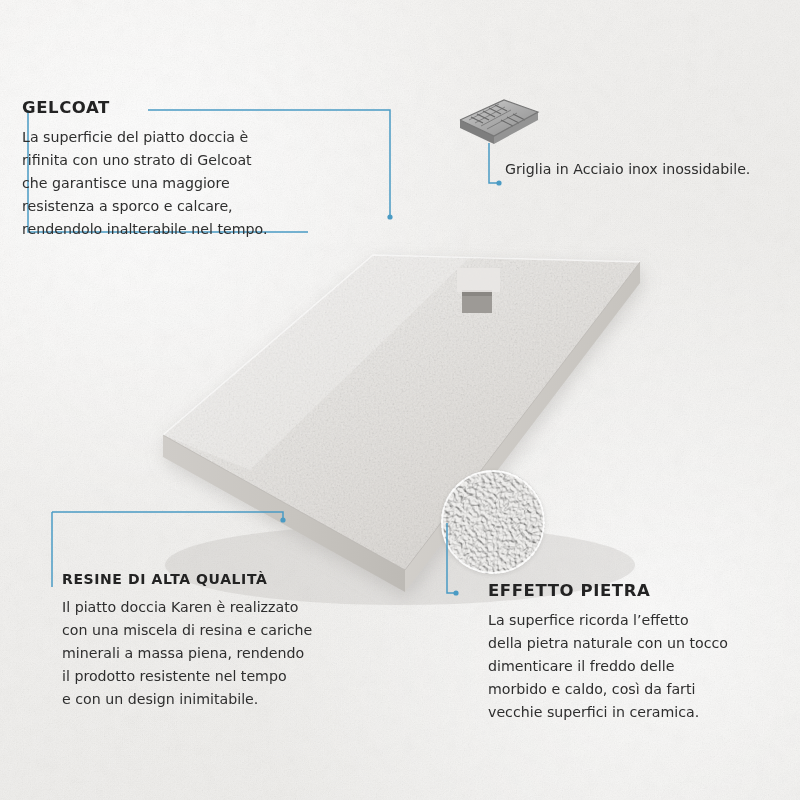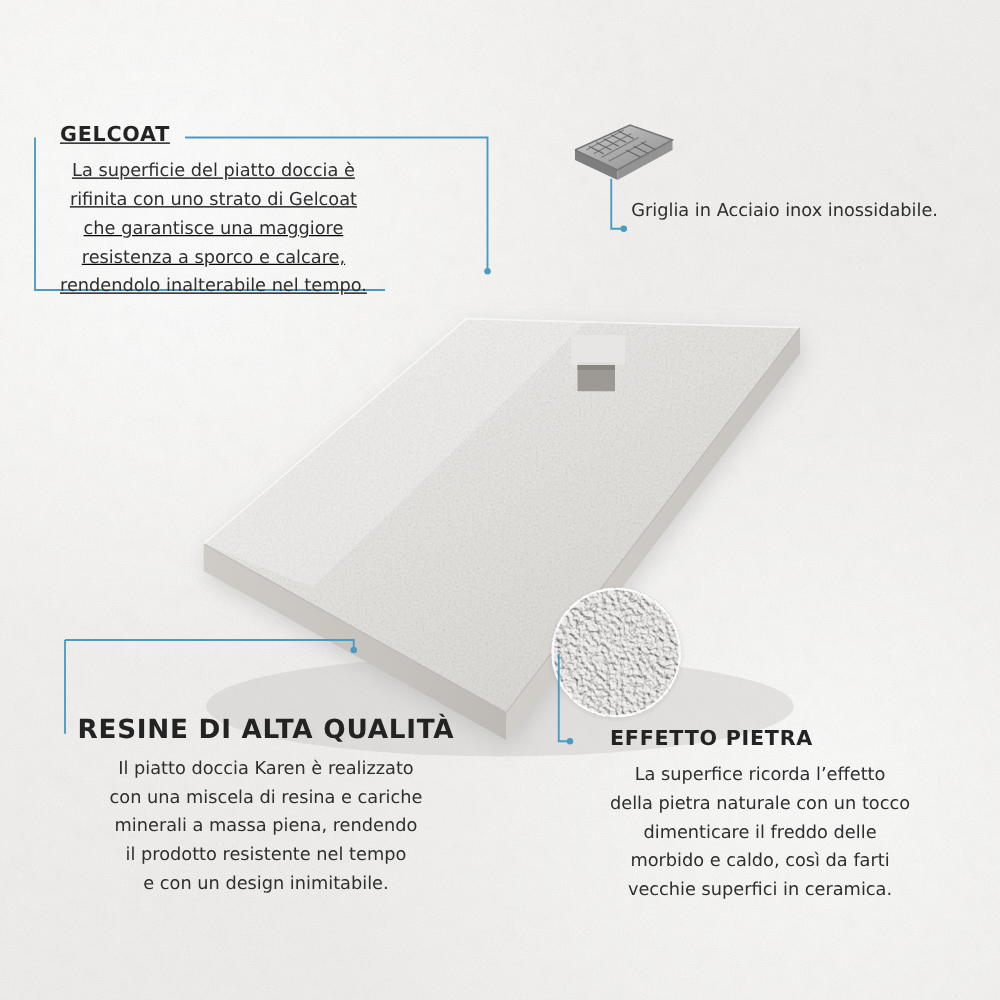--- a/index.html
+++ b/index.html
@@ -62,31 +62,30 @@
   .callout .body {
     font-family: "DejaVu Sans", sans-serif;
     font-size: 14.2px;
     line-height: 1.62;
     color: #2e2e2e;
     margin: 0;
   }
   .callout .body span {
     display: block;
     white-space: nowrap;
-    text-align: center;
-  }
-
-  #callout-gelcoat { left: 48px; top: 98px; text-decoration: underline; }
+  }
+
+  #callout-gelcoat { left: 22px; top: 98px; }
   #callout-gelcoat .title { margin-left: 0; }
   #callout-gelcoat .body { margin-left: 0; }
 
   #callout-griglia { left: 505px; top: 158px; }
 
   #callout-resine { left: 62px; top: 571px; }
-  #callout-resine .title { font-size: 21px; }
+  #callout-resine .title { font-size: 14px; }
 
   #callout-effetto { left: 458px; top: 581px; margin-left: 30px; }
 
   
   #leaders {
     position: absolute;
     left: 0; top: 0;
     width: 800px; height: 800px;
     pointer-events: none;
   }

